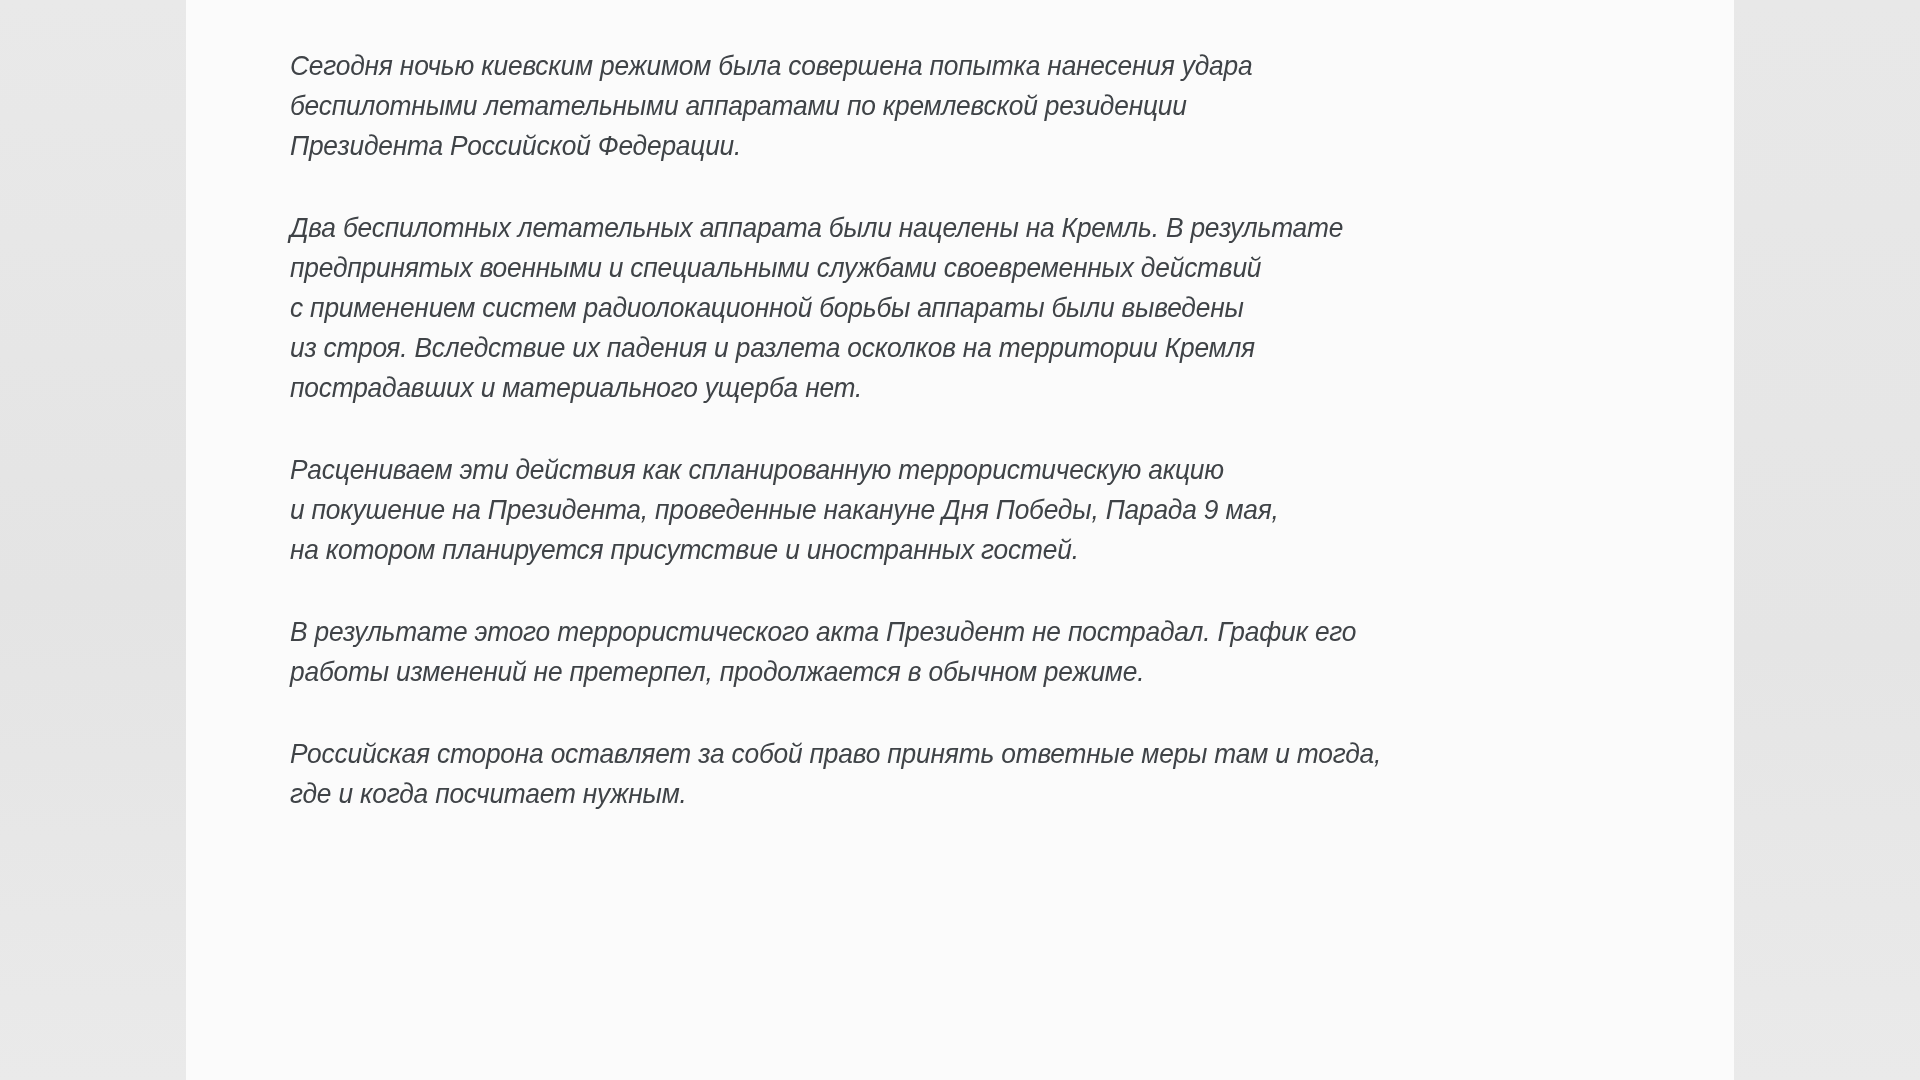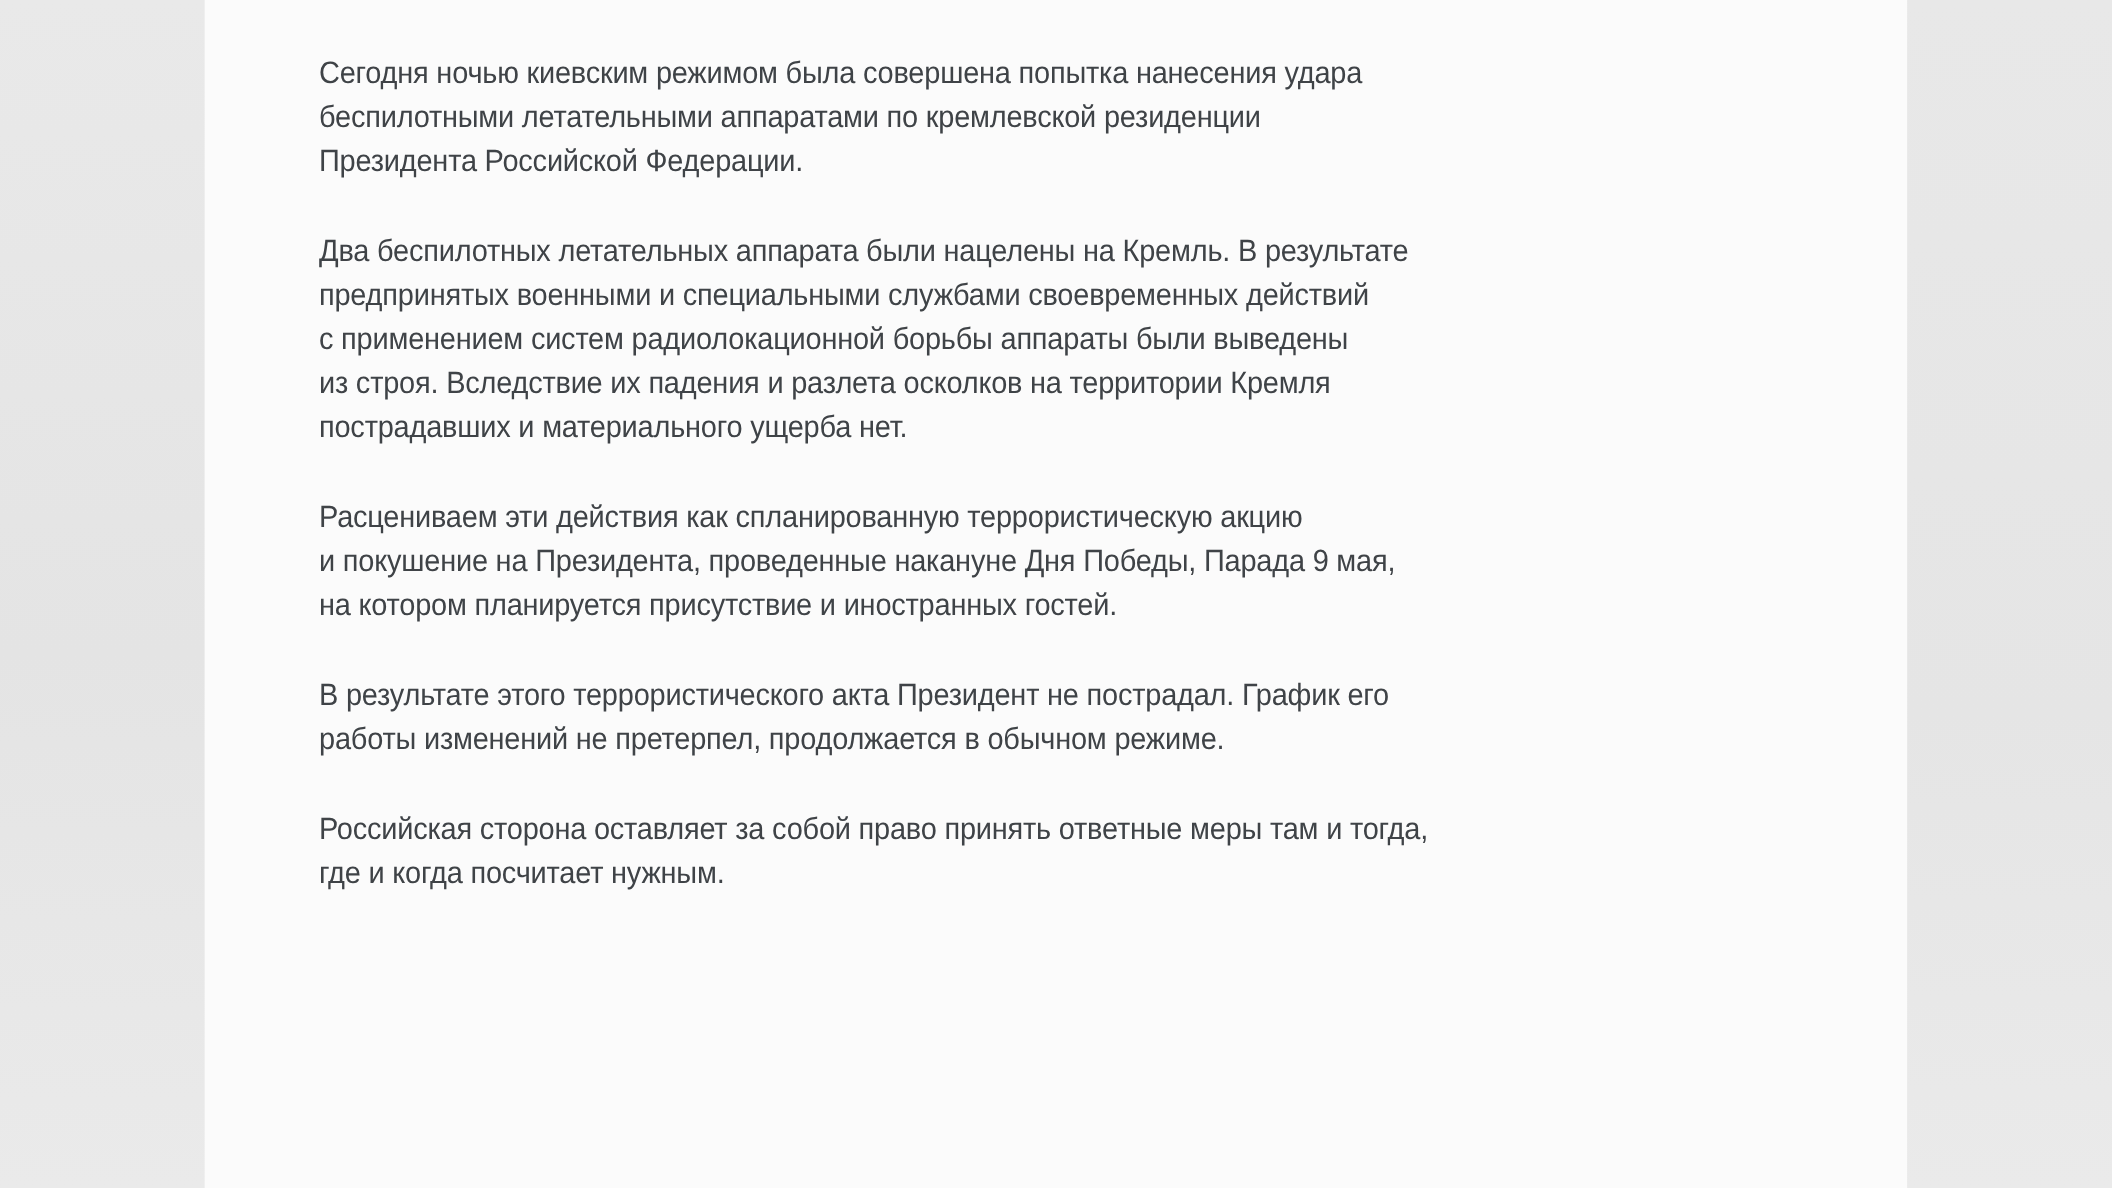--- a/index.html
+++ b/index.html
@@ -32,20 +32,21 @@
     right: 0;
     background: linear-gradient(180deg, #e8e8e8 0%, #e5e5e5 60%, #eaeaea 100%);
   }
   .panel {
     position: absolute;
     left: 186px;
     top: 0;
     width: 1548px;
     height: 1080px;
     background: #fbfbfb;
+    font-style: italic;
   }
   .text-block {
     position: absolute;
     left: 104px;   
     top: 46px;
     width: 1080px;
     transform: scaleX(0.94);
     transform-origin: left top;
     color: #3f4347;
     font-size: 28px;

